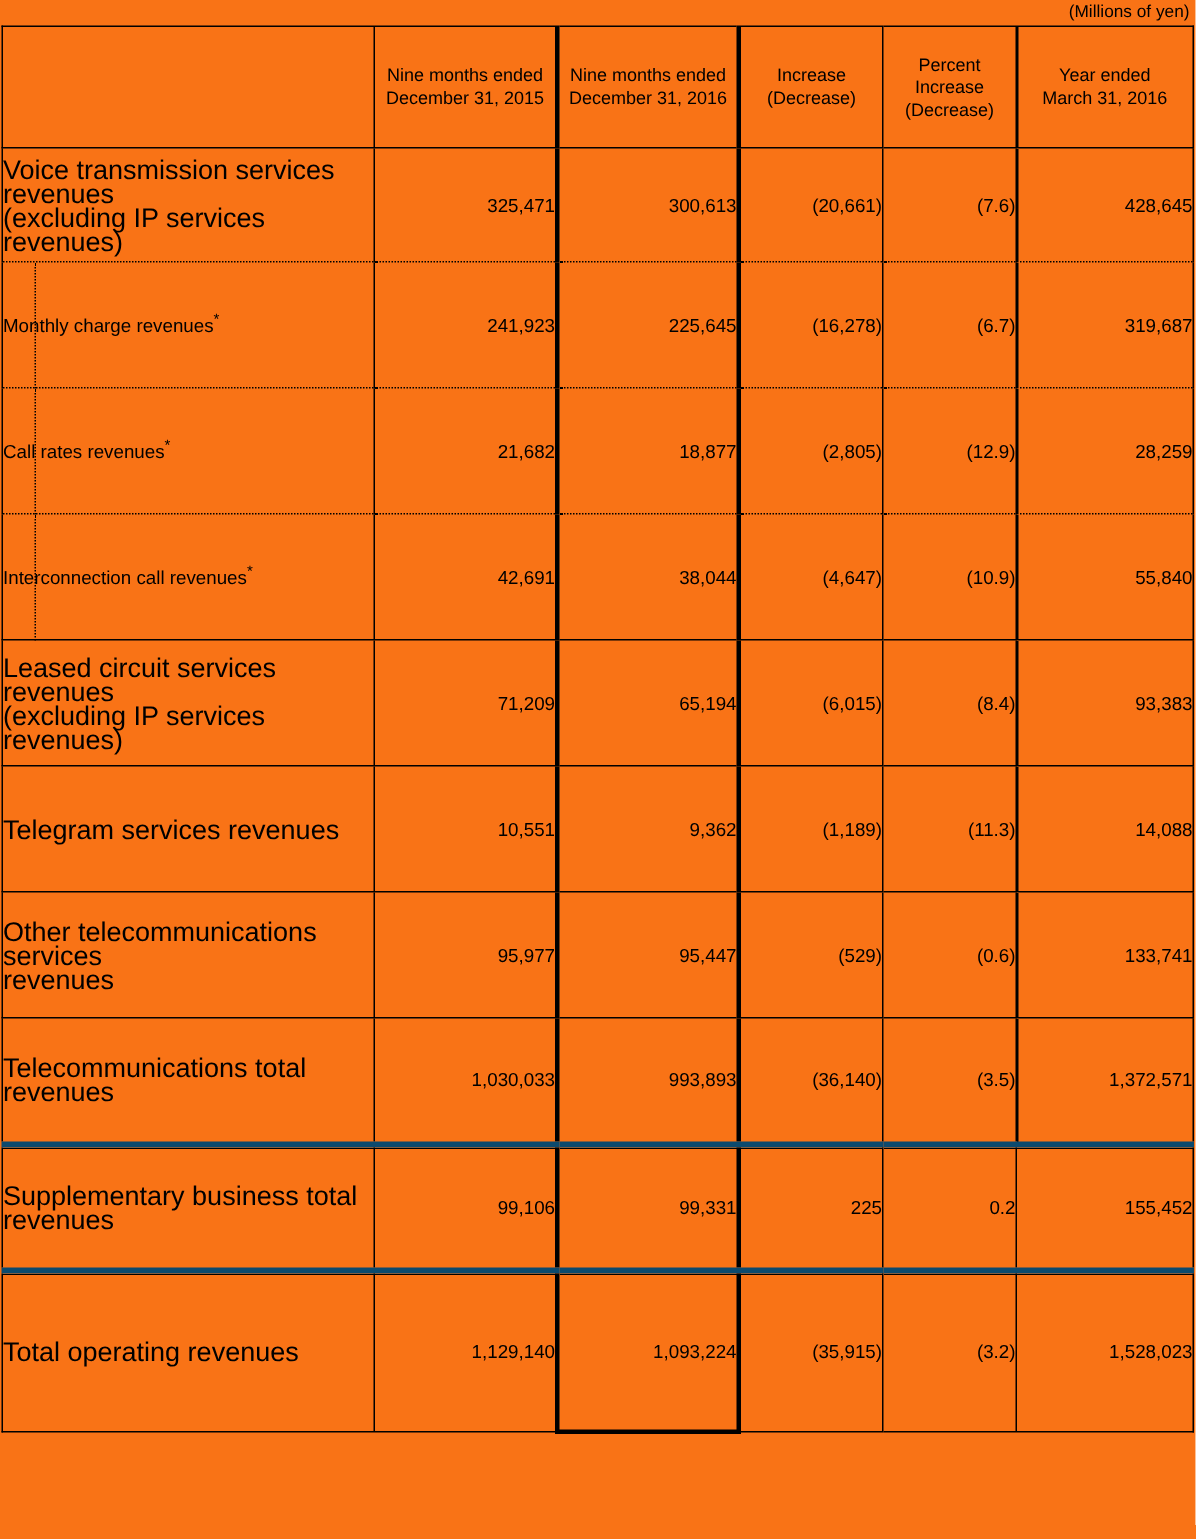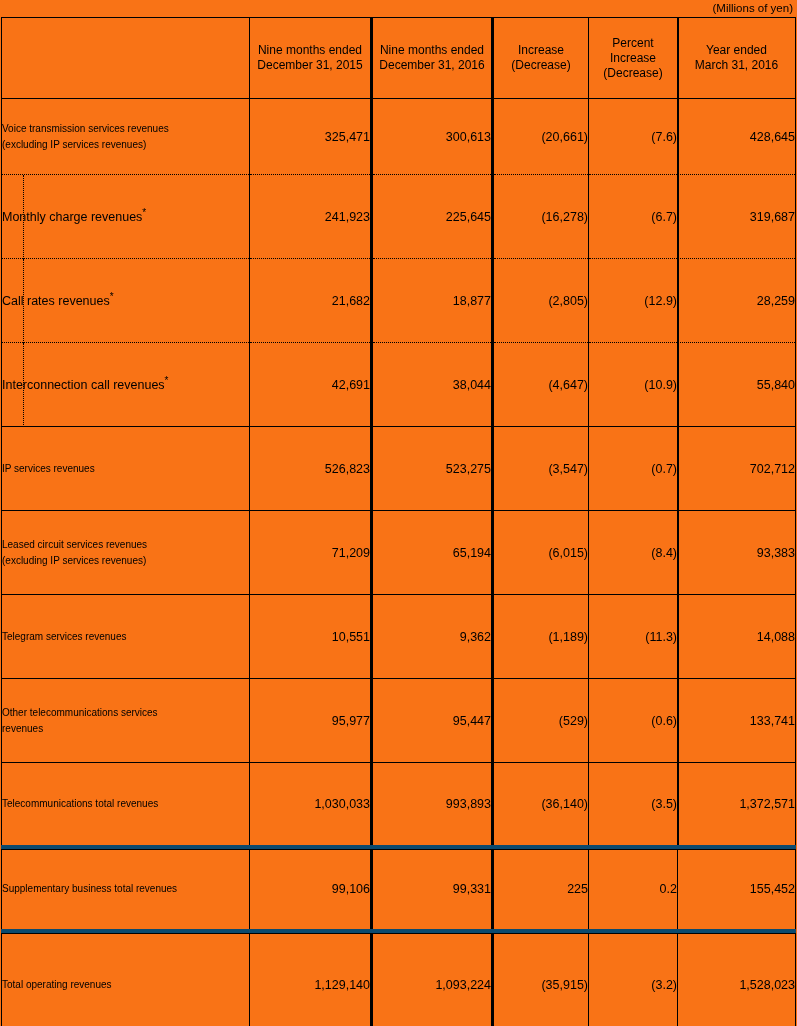--- a/index.html
+++ b/index.html
@@ -75,21 +75,21 @@
     padding: 0 3px;
   }
   .hdr-blank { }
 
   
   .lbl {
     text-align: left;
     padding-left: 16px;
     padding-right: 6px;
     line-height: 16px;
-    font-size: 10px;
+    font-size: 18px;
   }
   .lbl-sub {
     text-align: left;
     padding-left: 28px;
     padding-right: 6px;
     line-height: 16px;
     font-size: 12.5px;
   }
   .num {
     text-align: right;
@@ -214,30 +214,20 @@
               <div>Interconnection call revenues<span class="sup">*</span></div>
             </td>
             <td class="num thin-l thin-b dot-t">42,691</td>
             <td class="num thick-l thick-r thin-b dot-t">38,044</td>
             <td class="num thin-b dot-t">(4,647)</td>
             <td class="num num-pct thin-l thin-b dot-t">(10.9)</td>
             <td class="num num-year gutter-l thin-r thin-b dot-t">55,840</td>
           </tr>
           <tr style="height: 84px;">
             <td class="lbl thin-l thin-b">
-              <div>IP services revenues</div>
-            </td>
-            <td class="num thin-l thin-b">526,823</td>
-            <td class="num thick-l thick-r thin-b">523,275</td>
-            <td class="num thin-b">(3,547)</td>
-            <td class="num num-pct thin-l thin-b">(0.7)</td>
-            <td class="num num-year gutter-l thin-r thin-b">702,712</td>
-          </tr>
-          <tr style="height: 84px;">
-            <td class="lbl thin-l thin-b">
               <div>Leased circuit services revenues</div>
               <div>(excluding IP services revenues)</div>
             </td>
             <td class="num thin-l thin-b">71,209</td>
             <td class="num thick-l thick-r thin-b">65,194</td>
             <td class="num thin-b">(6,015)</td>
             <td class="num num-pct thin-l thin-b">(8.4)</td>
             <td class="num num-year gutter-l thin-r thin-b">93,383</td>
           </tr>
           <tr style="height: 84px; margin-left: 36px;">

